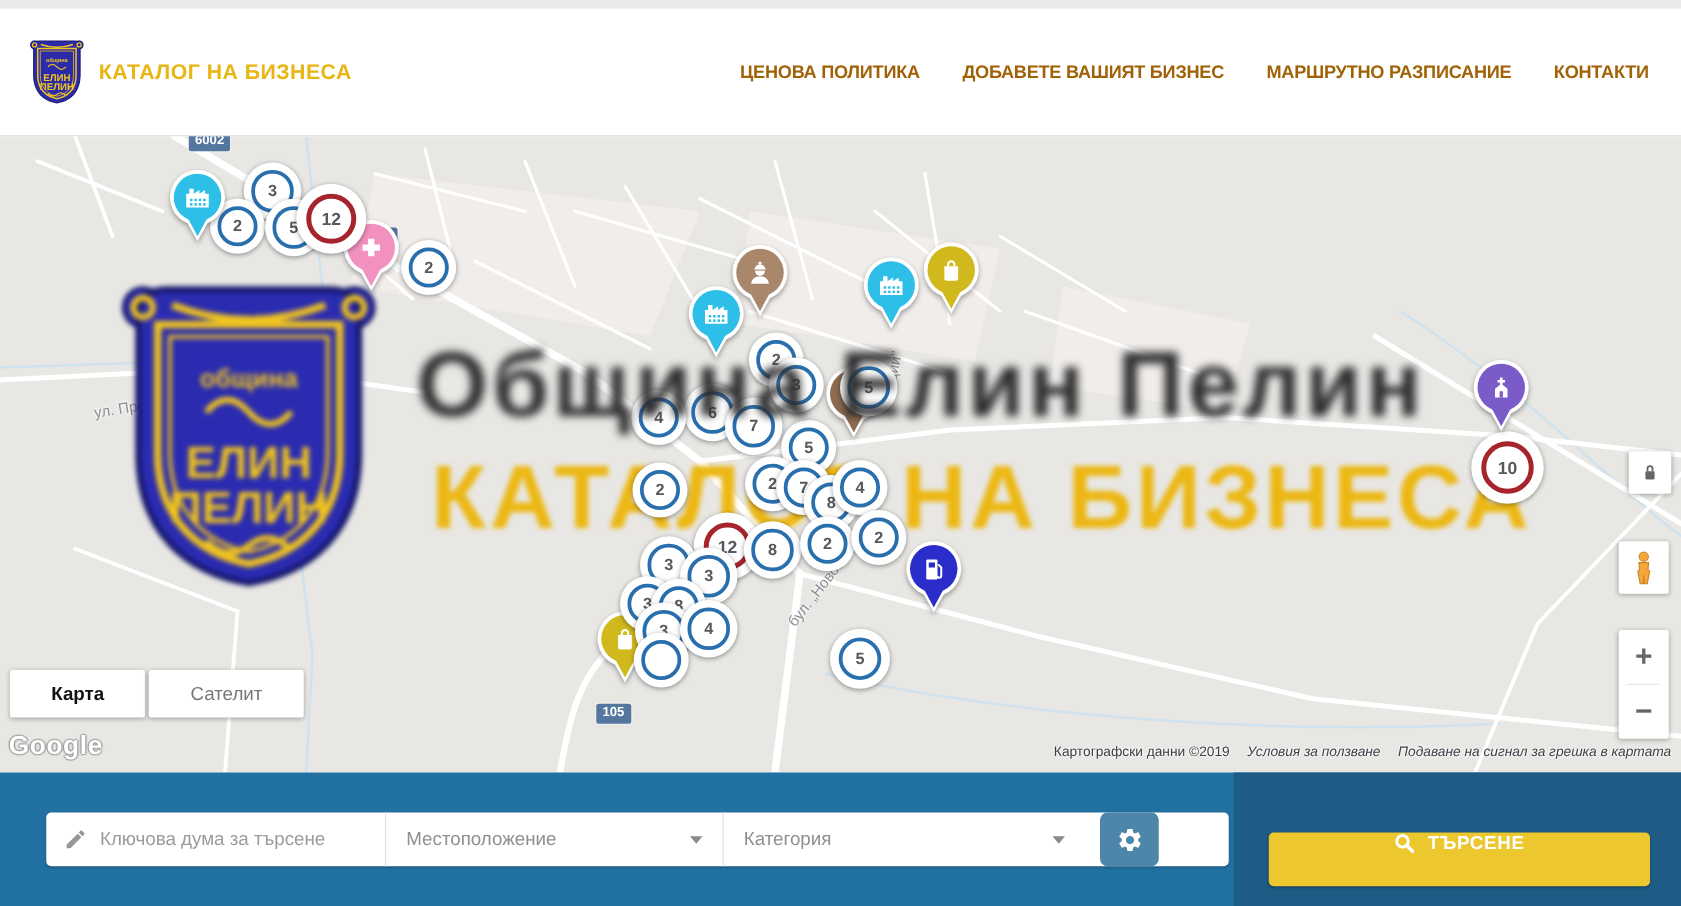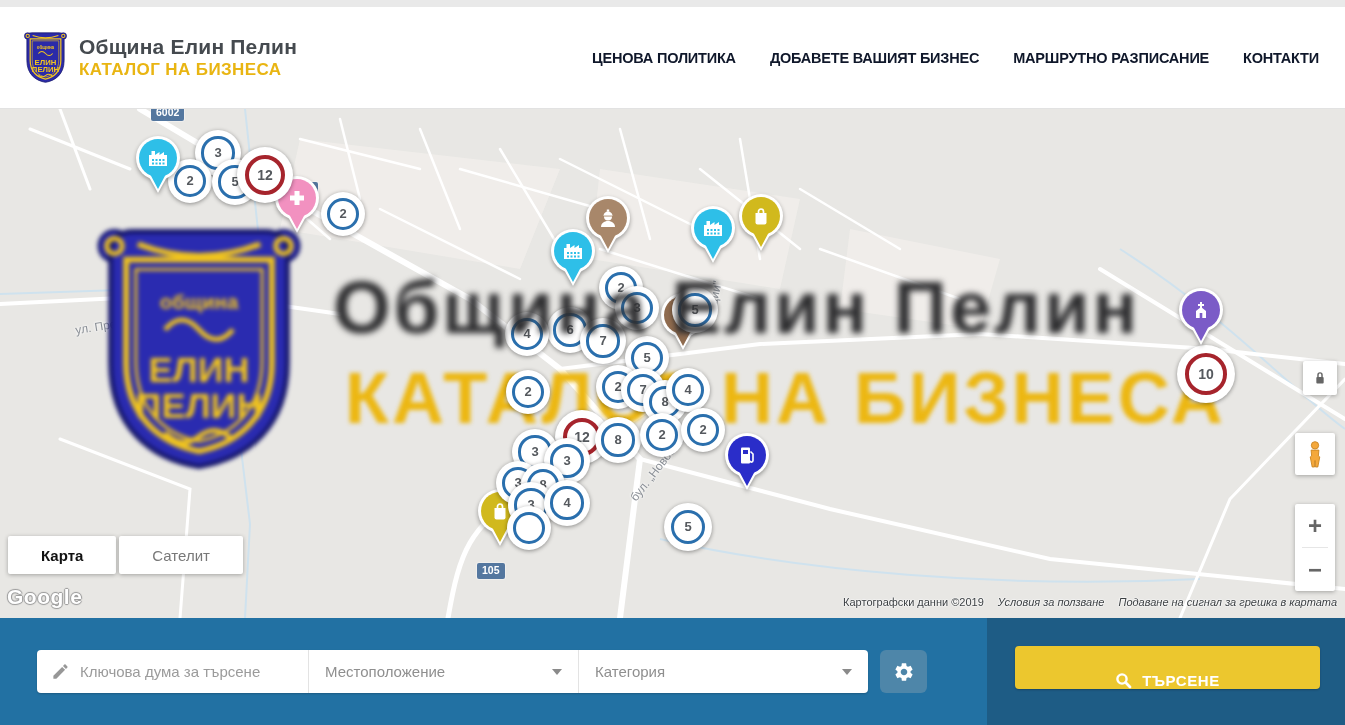--- a/index.html
+++ b/index.html
@@ -6,21 +6,21 @@
   html,body { width:1345px; height:725px; overflow:hidden; font-family:"Liberation Sans",sans-serif; background:#fff; }
   #stage { position:relative; width:1345px; height:725px; }
 
   
   #topstrip { position:absolute; left:0; top:0; width:1345px; height:7px; background:#e9e9e9; }
   #header { position:absolute; left:0; top:7px; width:1345px; height:102px; background:#fff; border-bottom:1px solid #e2e2e2; display:flex; align-items:center; }
   #logo { display:flex; align-items:center; gap:10px; padding-left:22px; cursor:pointer; }
   #logo-text .t1 { font-size:21px; font-weight:bold; color:#454a4f; letter-spacing:.2px; }
   #logo-text .t2 { font-size:17px; font-weight:bold; color:#e9b512; letter-spacing:.4px; margin-top:1px; }
   #nav { margin-left:auto; display:flex; gap:34px; padding-right:26px; }
-  .nav-item { font-size:14.5px; font-weight:bold; color:#0f172a; letter-spacing:-0.2px; cursor:pointer; white-space:nowrap; }
+  .nav-item { font-size:14.5px; font-weight:bold; color:#a16207; letter-spacing:-0.2px; cursor:pointer; white-space:nowrap; }
 
   
   #map { position:absolute; left:0; top:109px; width:1345px; height:509px; background:#e8e7e4; overflow:hidden; cursor:grab; }
   #roads { position:absolute; left:0; top:0; z-index:0; }
 
   .shield { position:absolute; z-index:1; background:#54779f; color:#fff; font-size:10.5px; font-weight:bold; border-radius:2px; padding:2px 5px; line-height:1.1; box-shadow:0 0 0 1px rgba(255,255,255,.35); }
   .street { position:absolute; z-index:1; color:#8a8f96; font-size:12px; white-space:nowrap; text-shadow:0 0 3px #fff,0 0 3px #fff; }
 
   .pin { position:absolute; width:50px; height:60px; z-index:5; filter:drop-shadow(0 2px 2px rgba(0,0,0,.35)); cursor:pointer; }
   .pin.below { z-index:3; }
@@ -49,32 +49,32 @@
   .ctl { position:absolute; background:#fff; box-shadow:0 1px 4px rgba(0,0,0,.3); border-radius:2px; z-index:8; display:flex; align-items:center; justify-content:center; }
   #lock-btn { left:1303px; top:252px; width:34px; height:34px; cursor:pointer; }
   #pegman { left:1295px; top:324px; width:40px; height:42px; cursor:grab; }
   #zoomctl { left:1295px; top:395px; width:40px; height:87px; flex-direction:column; }
   .zbtn { width:40px; height:43px; display:flex; align-items:center; justify-content:center; font-size:24px; font-weight:bold; color:#666; cursor:pointer; }
   #zoomctl .zdiv { width:26px; height:1px; background:#e6e6e6; }
 
   
   #searchbar { position:absolute; left:0; top:618px; width:1345px; height:107px; background:#2271a3; }
   #searchbar .right-panel { position:absolute; left:987px; top:0; width:358px; height:107px; background:#1e5c85; }
-  #fields { position:absolute; left:37px; top:32px; width:831px; height:43px; background:#fff; border-radius:4px; display:flex; box-shadow:0 1px 2px rgba(0,0,0,.2); }
+  #fields { position:absolute; left:37px; top:32px; width:946px; height:43px; background:#fff; border-radius:4px; display:flex; box-shadow:0 1px 2px rgba(0,0,0,.2); }
   .fld { display:flex; align-items:center; height:43px; }
   #fld-keyword { width:271px; padding-left:14px; gap:10px; }
   #fld-keyword input { border:none; outline:none; font-size:15px; color:#444; width:220px; font-family:"Liberation Sans",sans-serif; }
   #fld-keyword input::placeholder { color:#9b9b9b; }
   .fld.select { border-left:1px solid #e3e3e3; justify-content:space-between; padding:0 16px; cursor:pointer; }
   #fld-category { width:290px; }
   #fld-location { width:270px; }
   .fld.select .lbl { font-size:15px; color:#8f8f8f; }
   .caret { width:0; height:0; border-left:5px solid transparent; border-right:5px solid transparent; border-top:6px solid #8a8a8a; }
   #gear-btn { position:absolute; left:880px; top:32px; width:47px; height:43px; background:#4e86a9; border-radius:6px; display:flex; align-items:center; justify-content:center; cursor:pointer; }
-  #search-btn { position:absolute; left:1015px; top:28px; width:305px; height:43px; background:#ecc72e; border:none; border-radius:4px; display:flex; align-items:flex-end; justify-content:center; gap:10px; cursor:pointer; box-shadow:0 1px 2px rgba(0,0,0,.25); }
+  #search-btn { position:absolute; left:1015px; top:48px; width:305px; height:43px; background:#ecc72e; border:none; border-radius:4px; display:flex; align-items:flex-start; justify-content:center; gap:10px; cursor:pointer; box-shadow:0 1px 2px rgba(0,0,0,.25); }
   #search-btn .txt { color:#fff; font-size:15px; font-weight:bold; letter-spacing:.6px; font-family:"Liberation Sans",sans-serif; }
 </style>
 </head>
 <body>
 
 <div id="stage">
 
   <div id="topstrip"></div>
   <div id="header">
     <div id="logo">
@@ -87,21 +87,20 @@
         <path d="M52 30 Q115 52 178 30" fill="none" stroke="#f2c51f" stroke-width="6"></path>
         <path d="M40 46 H190 V152 C190 206 156 235 115 243 C74 235 40 206 40 152 Z" fill="none" stroke="#f2c51f" stroke-width="6"></path>
         <path d="M50 56 H180 V150 C180 200 150 226 115 233 C80 226 50 200 50 150 Z" fill="none" stroke="#f2c51f" stroke-width="3"></path>
         <text x="115" y="98" text-anchor="middle" font-size="22" font-weight="bold" fill="#f2c51f" font-family="Liberation Sans, sans-serif">община</text>
         <path d="M80 118 q17 -20 35 0 q18 20 35 0" fill="none" stroke="#f2c51f" stroke-width="5"></path>
         <text x="115" y="172" text-anchor="middle" font-size="38" font-weight="bold" fill="#f2c51f" font-family="Liberation Sans, sans-serif">ЕЛИН</text>
         <text x="115" y="208" text-anchor="middle" font-size="38" font-weight="bold" fill="#f2c51f" font-family="Liberation Sans, sans-serif">ПЕЛИН</text>
         <path d="M80 222 q17 18 35 4 q18 -14 35 4" fill="none" stroke="#f2c51f" stroke-width="5"></path>
       </svg>
       <div id="logo-text">
-        <div class="t1">Община Елин Пелин</div>
         <div class="t2">КАТАЛОГ НА БИЗНЕСА</div>
       </div>
     </div>
     <nav id="nav">
       <div class="nav-item">ЦЕНОВА ПОЛИТИКА</div>
       <div class="nav-item">ДОБАВЕТЕ ВАШИЯТ БИЗНЕС</div>
       <div class="nav-item">МАРШРУТНО РАЗПИСАНИЕ</div>
       <div class="nav-item">КОНТАКТИ</div>
     </nav>
   </div>

